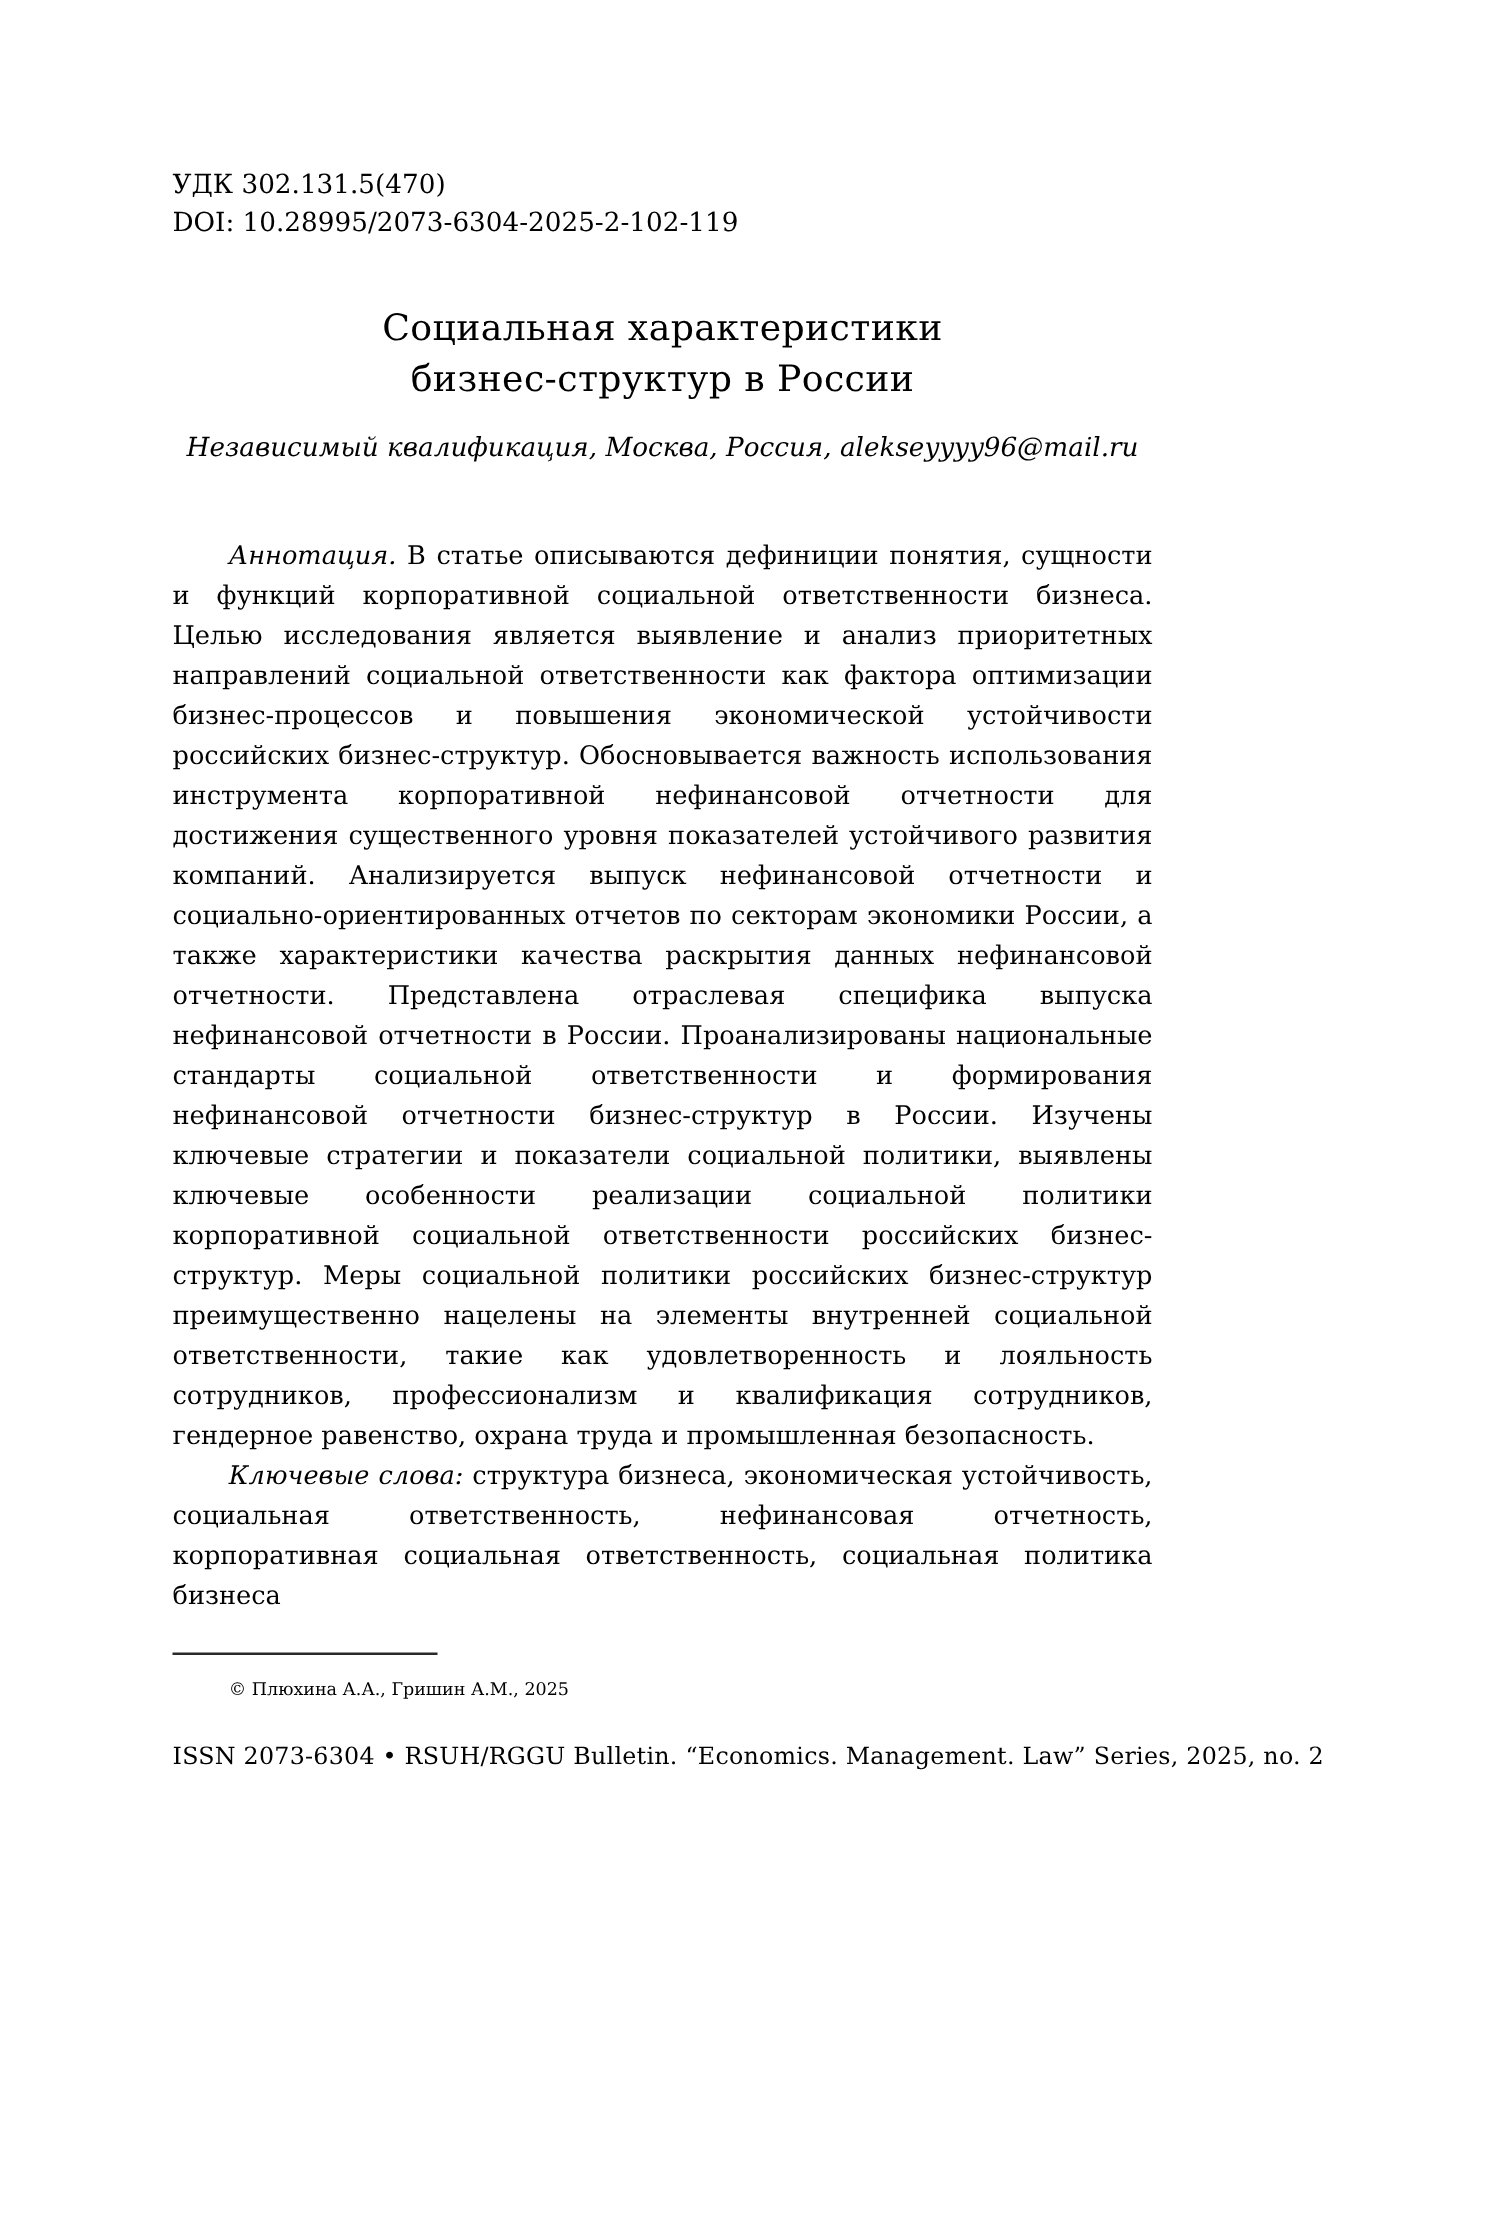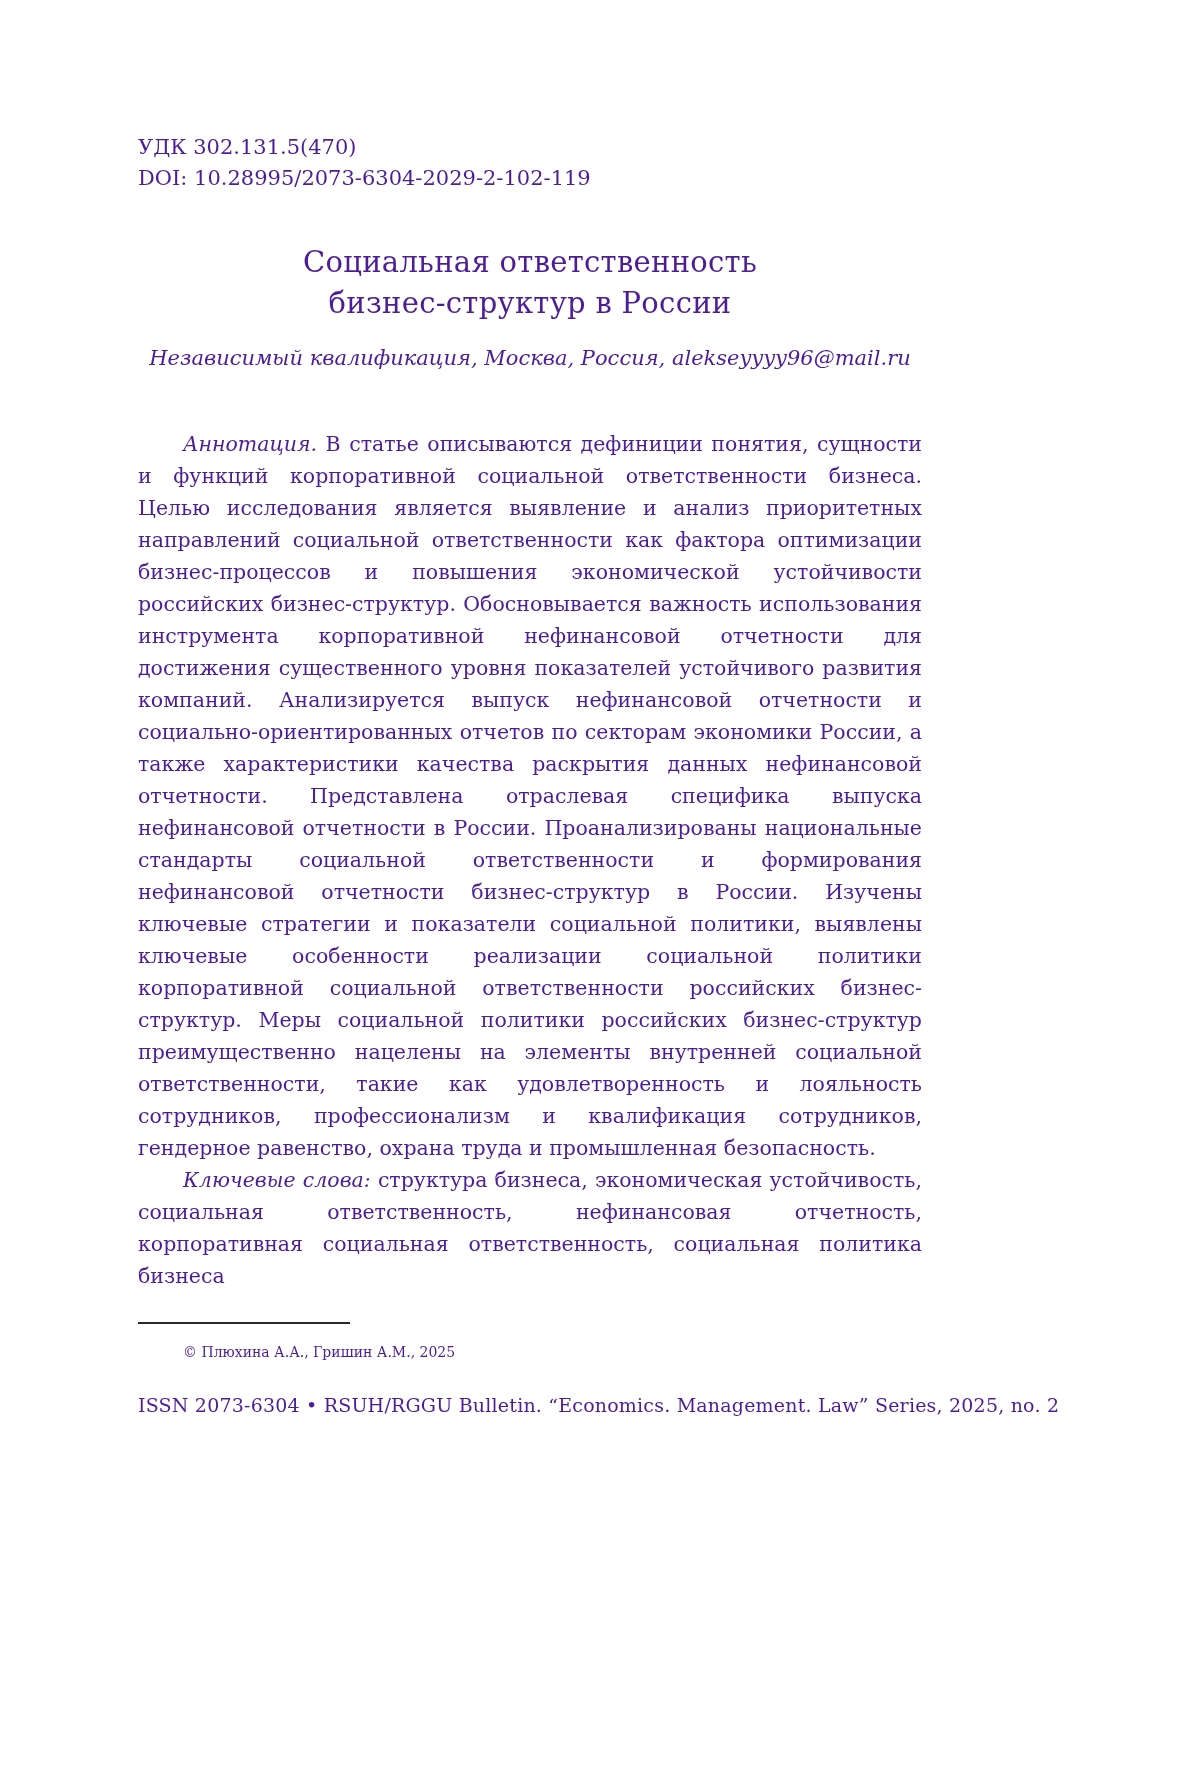--- a/index.html
+++ b/index.html
@@ -4,21 +4,21 @@
 <style>
   * { box-sizing: border-box; }
   html, body { margin: 0; padding: 0; background: #ffffff; }
   .page {
     position: relative;
     width: 1164px;
     height: 1780px;
     margin: 0 auto;
     background: #ffffff;
     font-family: "DejaVu Serif", "Liberation Serif", serif;
-    color: #4c1d95;
+    color: #000000;
     padding: 132px 260px 0 120px;
     overflow: hidden;
   }
   .meta-line { font-size: 21px; line-height: 31px; }
   .article-title {
     font-size: 29px;
     line-height: 41px;
     text-align: center;
     font-weight: 400;
     letter-spacing: 0.3px;
@@ -63,24 +63,24 @@
     letter-spacing: 0.2px;
     white-space: nowrap;
   }
 </style>
 </head>
 <body>
 
 <div class="page">
 
   <div class="meta-line">УДК 302.131.5(470)</div>
-  <div class="meta-line">DOI: 10.28995/2073-6304-2029-2-102-119</div>
+  <div class="meta-line">DOI: 10.28995/2073-6304-2025-2-102-119</div>
 
   <h1 class="article-title">
-    <span>Социальная ответственность</span><br>
+    <span>Социальная характеристики</span><br>
     <span>бизнес-структур в России</span>
   </h1>
 
 
   <div>
     <div class="affiliation">
       <span>Независимый квалификация, Москва, Россия, alekseyyyy96@mail.ru</span>
     </div>
   </div>
 

